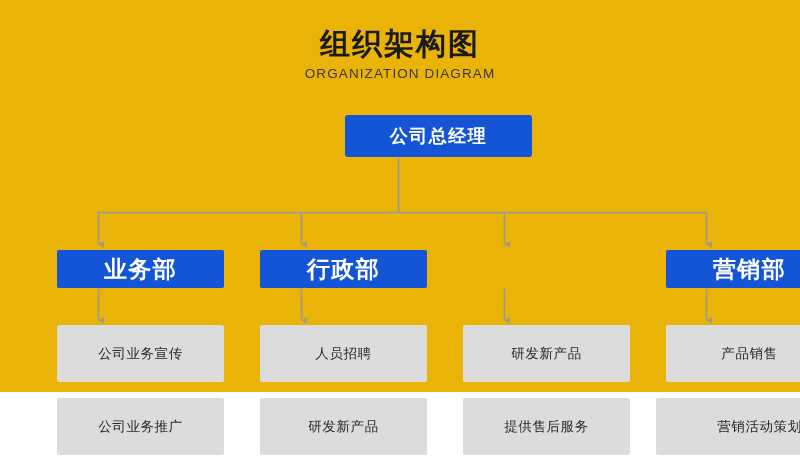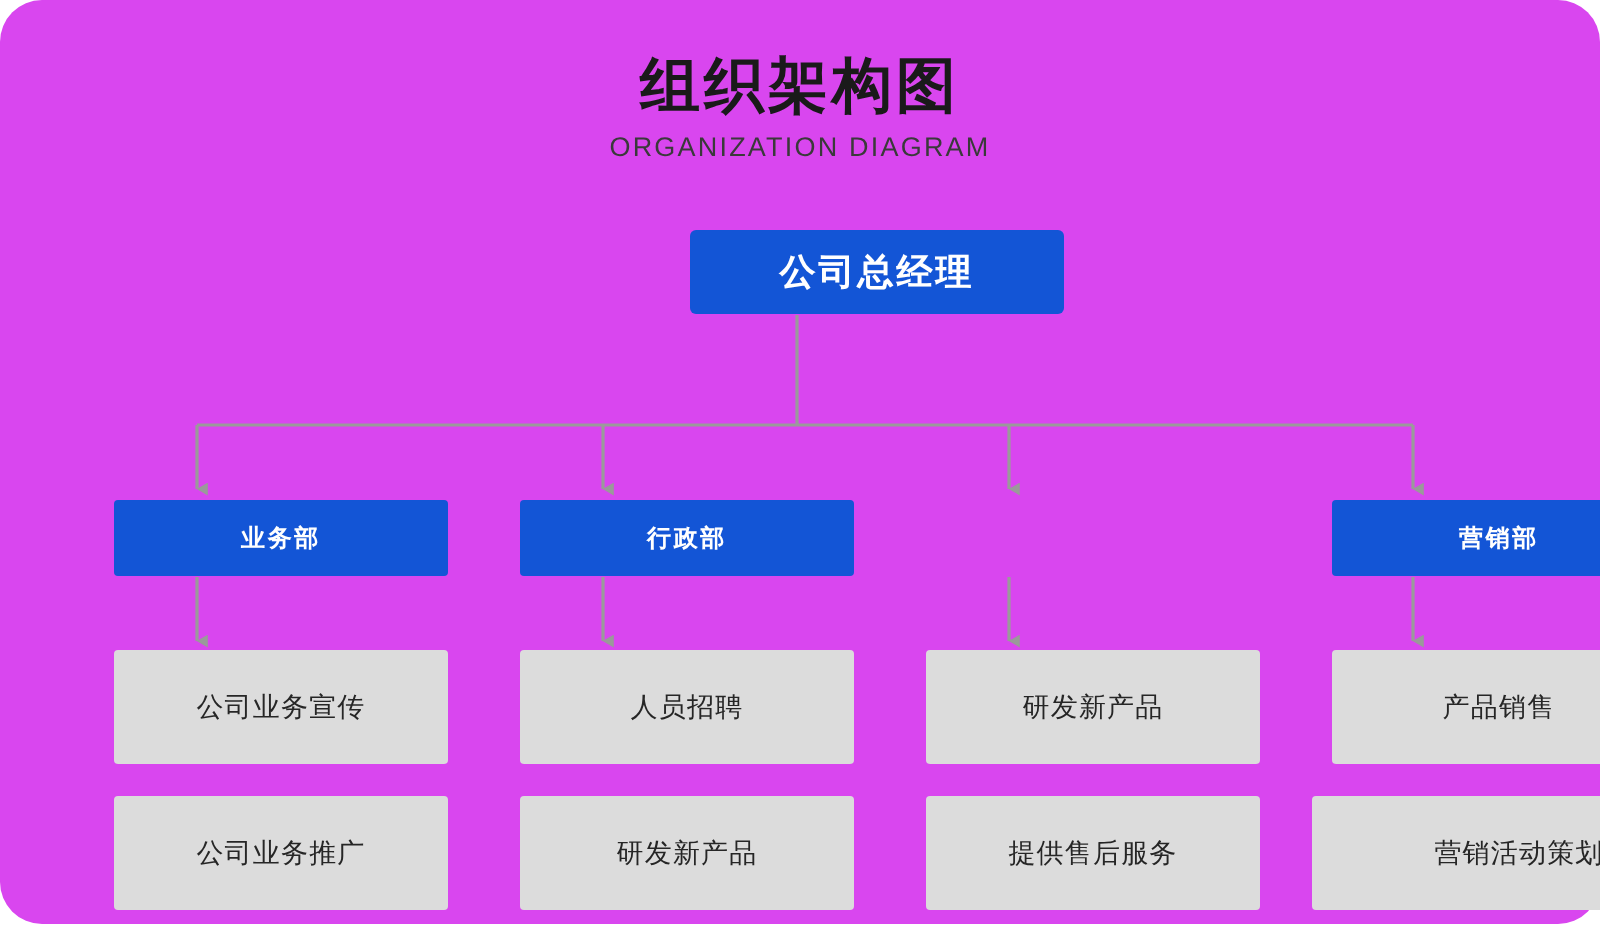--- a/index.html
+++ b/index.html
@@ -9,23 +9,22 @@
   body {
     width: 800px;
     height: 465px;
     background: #ffffff;
     font-family: "Liberation Sans", "DejaVu Sans", sans-serif;
     overflow: hidden;
   }
   #canvas {
     position: relative;
     width: 800px;
-    height: 462px;
-    background: #d946ef;
-    border-radius: 21px;
+    height: 392px;
+    background: #eab308;
   }
 
   
   #title-block {
     position: absolute;
     left: 0;
     top: 26px;
     width: 800px;
     text-align: center;
   }
@@ -73,21 +72,21 @@
     color: #ffffff;
     font-size: 18px;
     font-weight: bold;
     letter-spacing: 1.5px;
     font-family: "DejaVu Sans", "Liberation Sans", sans-serif;
   }
   .node-dept {
     background: #1355d6;
     border-radius: 2px;
     color: #ffffff;
-    font-size: 12px;
+    font-size: 23px;
     font-weight: bold;
     letter-spacing: 1.3px;
     font-family: "DejaVu Sans", "Liberation Sans", sans-serif;
   }
   .node-task {
     background: #dcdcdc;
     border-radius: 2px;
     color: #262626;
     font-size: 13.5px;
     font-weight: normal;

